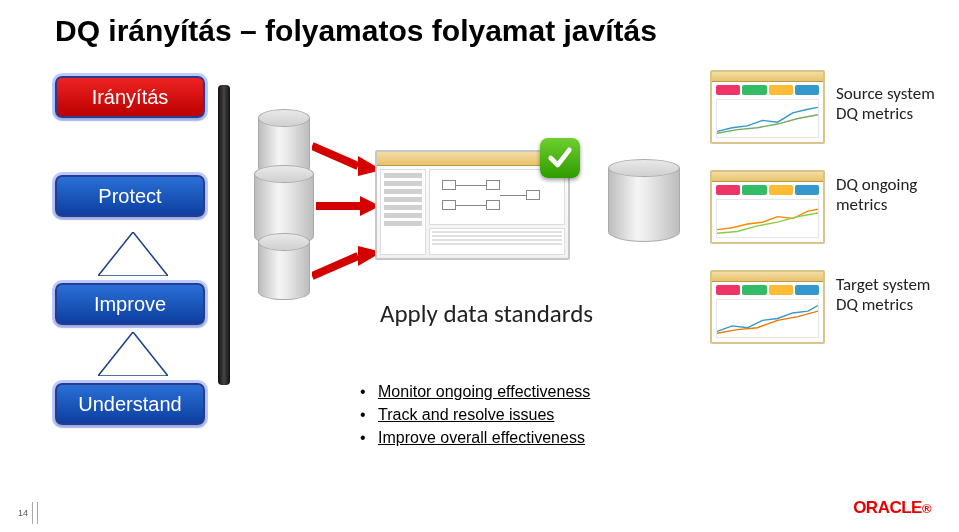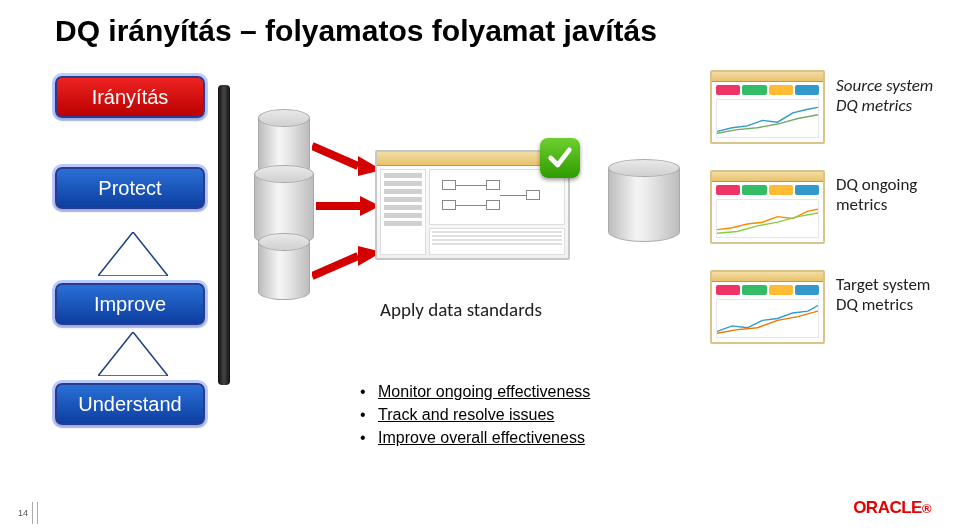--- a/index.html
+++ b/index.html
@@ -114,21 +114,21 @@
     font-size: 17px;
     color: #222;
     line-height: 1.15;
   }
 
   .apply {
     position: absolute;
     top: 298px;
     left: 380px;
     font-family: 'Segoe UI', Calibri, Arial, sans-serif;
-    font-size: 19px;
+    font-size: 25px;
     color: #222;
   }
 
   
   .bullets {
     position:absolute;
     top:380px;
     left:360px;
     font-size:16px;
     color:#000;
@@ -177,21 +177,21 @@
 <div class="title">
   <span>DQ irányítás</span>
   <span class="light" style="font-weight:bold;">– folyamatos folyamat javítás</span>
 </div>
 
 <div class="vbar"></div>
 
 <div class="stage stage-red" style="top:76px;">
   <span>Irányítás</span>
 </div>
-<div class="stage stage-blue" style="top:167px;">
+<div class="stage stage-blue" style="top:175px;">
   <span>Protect</span>
 </div>
 <div class="stage stage-blue" style="top:283px;">
   <span>Improve</span>
 </div>
 <div class="stage stage-blue" style="top:383px;">
   <span>Understand</span>
 </div>
 
 <div class="tri" style="top:232px;">
@@ -286,21 +286,21 @@
       <span style="background:#fb3;"></span>
       <span style="background:#39c;"></span>
     </div>
   <div class="chart">
       <svg viewBox="0 0 100 40" preserveAspectRatio="none">
         <polyline points="0,34 15,30 30,28 45,22 60,24 75,14 90,10 100,8" fill="none" stroke="#39c" stroke-width="1.5"></polyline>
         <polyline points="0,36 20,32 40,30 60,26 80,20 100,16" fill="none" stroke="#7a6" stroke-width="1.5"></polyline>
       </svg>
     </div>
 </div>
-<div class="rlabel" style="top:76px;left:836px; width:110px;font-style:italic;">Source system DQ metrics</div>
+<div class="rlabel" style="top:84px;left:836px; width:110px;">Source system DQ metrics</div>
 
 <div class="dash" style="top:170px;left:710px;">
   <div class="h"></div>
   <div class="kpibar">
       <span style="background:#e36;"></span>
       <span style="background:#3b6;"></span>
       <span style="background:#fb3;"></span>
       <span style="background:#39c;"></span>
     </div>
   <div class="chart">

